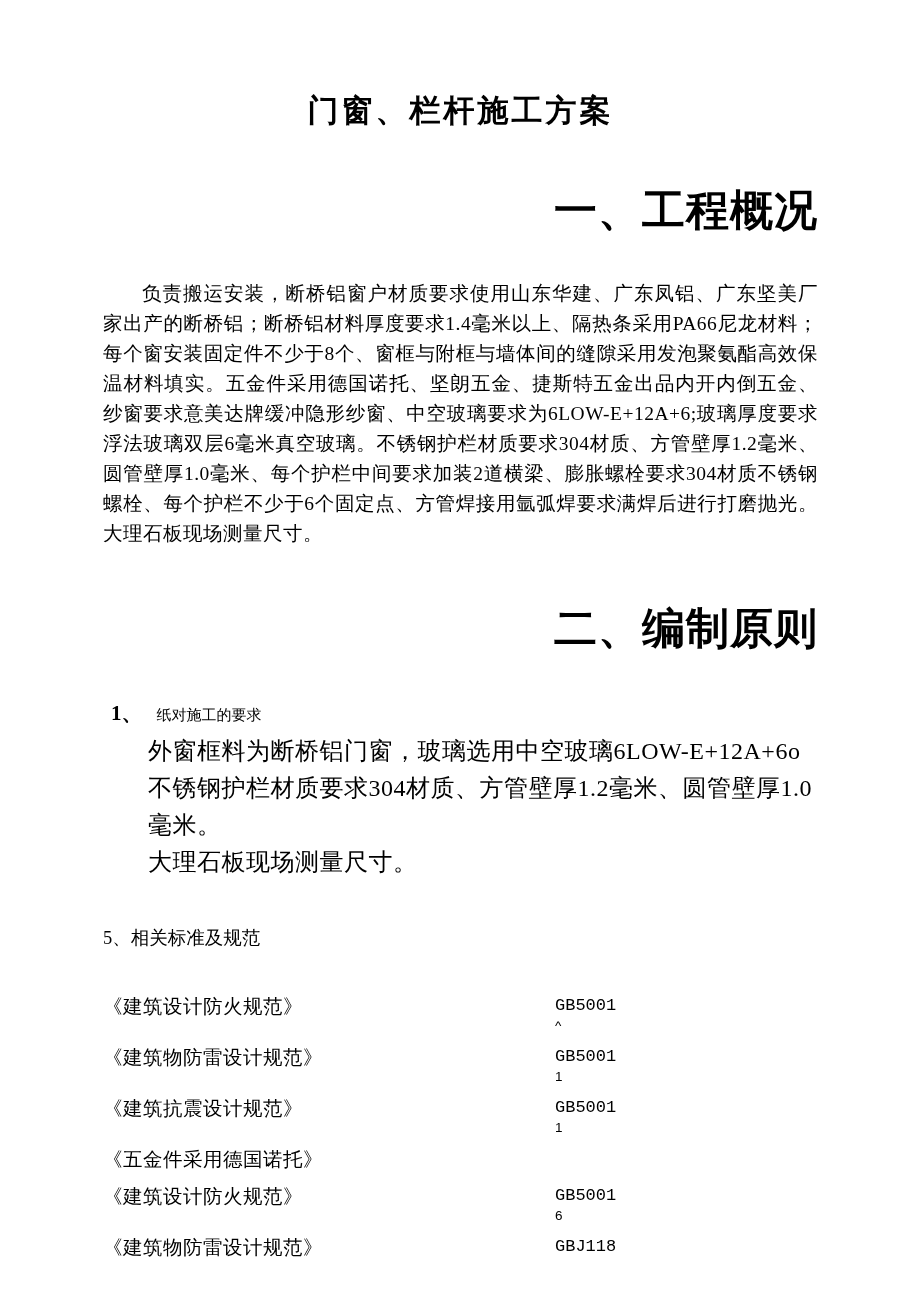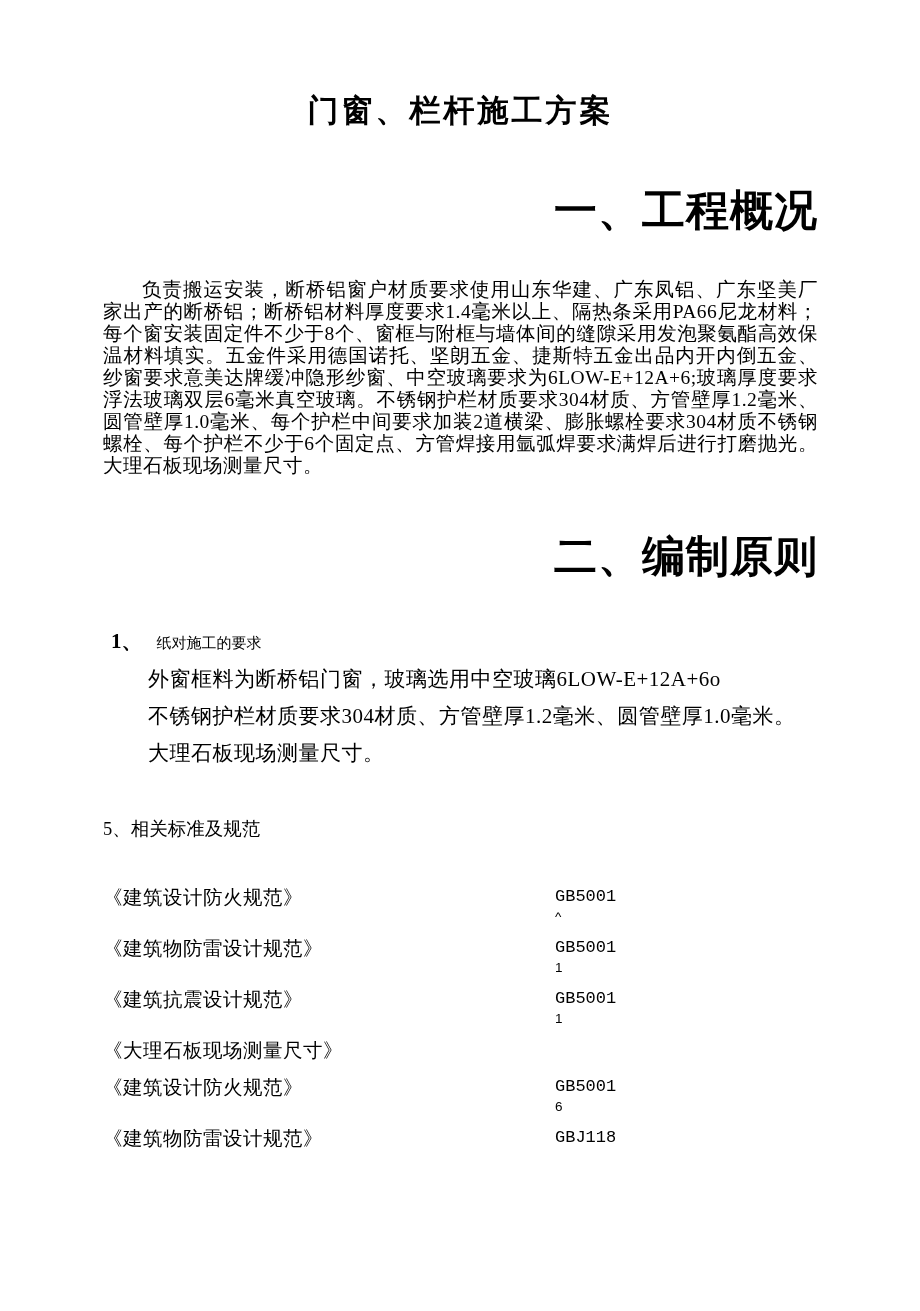--- a/index.html
+++ b/index.html
@@ -30,41 +30,41 @@
     font-size: 43px;
     font-weight: bold;
     line-height: 52px;
     letter-spacing: 1px;
     text-align: right;
   }
 
   .body-paragraph {
     margin: 42px 0 0 0;
     font-size: 19.5px;
-    line-height: 22px;
+    line-height: 30px;
     text-align: justify;
     text-indent: 2em;
     letter-spacing: 0.5px;
   }
 
   .numbered-item {
     margin: 44px 0 0 8px;
     display: flex;
     align-items: baseline;
   }
   .numbered-item .num {
     font-weight: bold;
     font-size: 21px;
     margin-right: 14px;
   }
   .numbered-item .label { font-size: 15px; }
 
   .sub-lines { margin: 6px 0 0 45px; }
   .sub-line {
-    font-size: 21px;
+    font-size: 24px;
     line-height: 37px;
     letter-spacing: 0.5px;
   }
 
   .standards-title {
     margin: 44px 0 0 0;
     font-size: 18.5px;
   }
 
   .standards-list { margin-top: 44px; }
@@ -138,21 +138,21 @@
 
       <div class="std-row">
         <div class="std-name">《建筑抗震设计规范》</div>
         <div class="std-code-block">
           <span class="std-code">GB5001</span>
           <span class="std-code-wrap">1</span>
         </div>
       </div>
 
       <div class="std-row">
-        <div class="std-name">《大理石板现场测量尺寸》</div>
+        <div class="std-name">《五金件采用德国诺托》</div>
       </div>
 
       <div class="std-row">
         <div class="std-name">《建筑设计防火规范》</div>
         <div class="std-code-block">
           <span class="std-code">GB5001</span>
           <span class="std-code-wrap">6</span>
         </div>
       </div>
 

